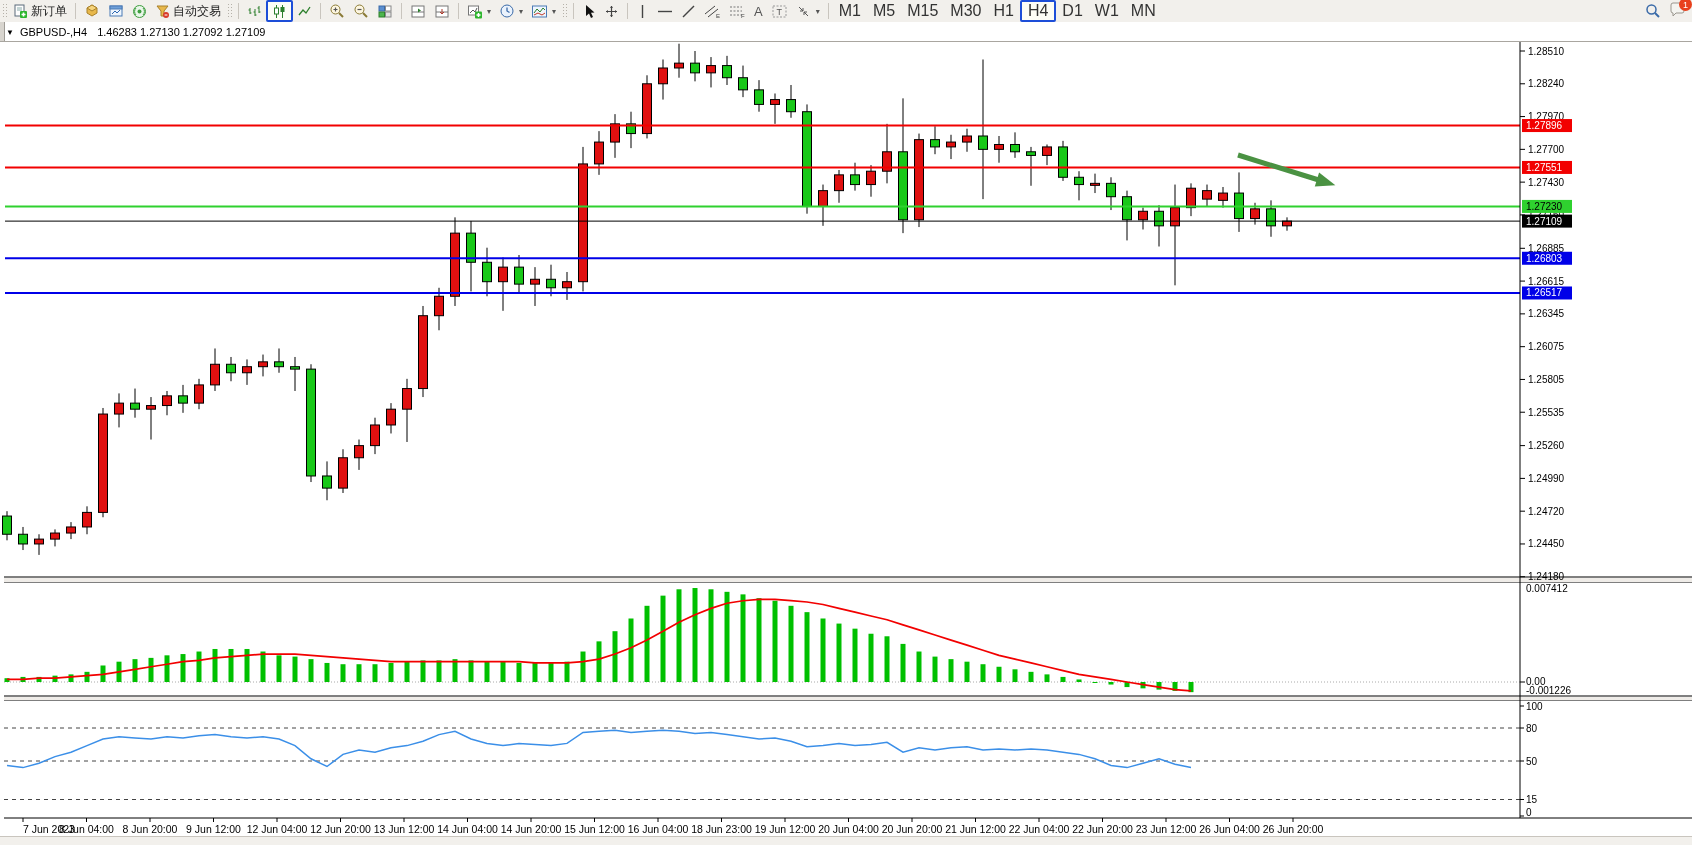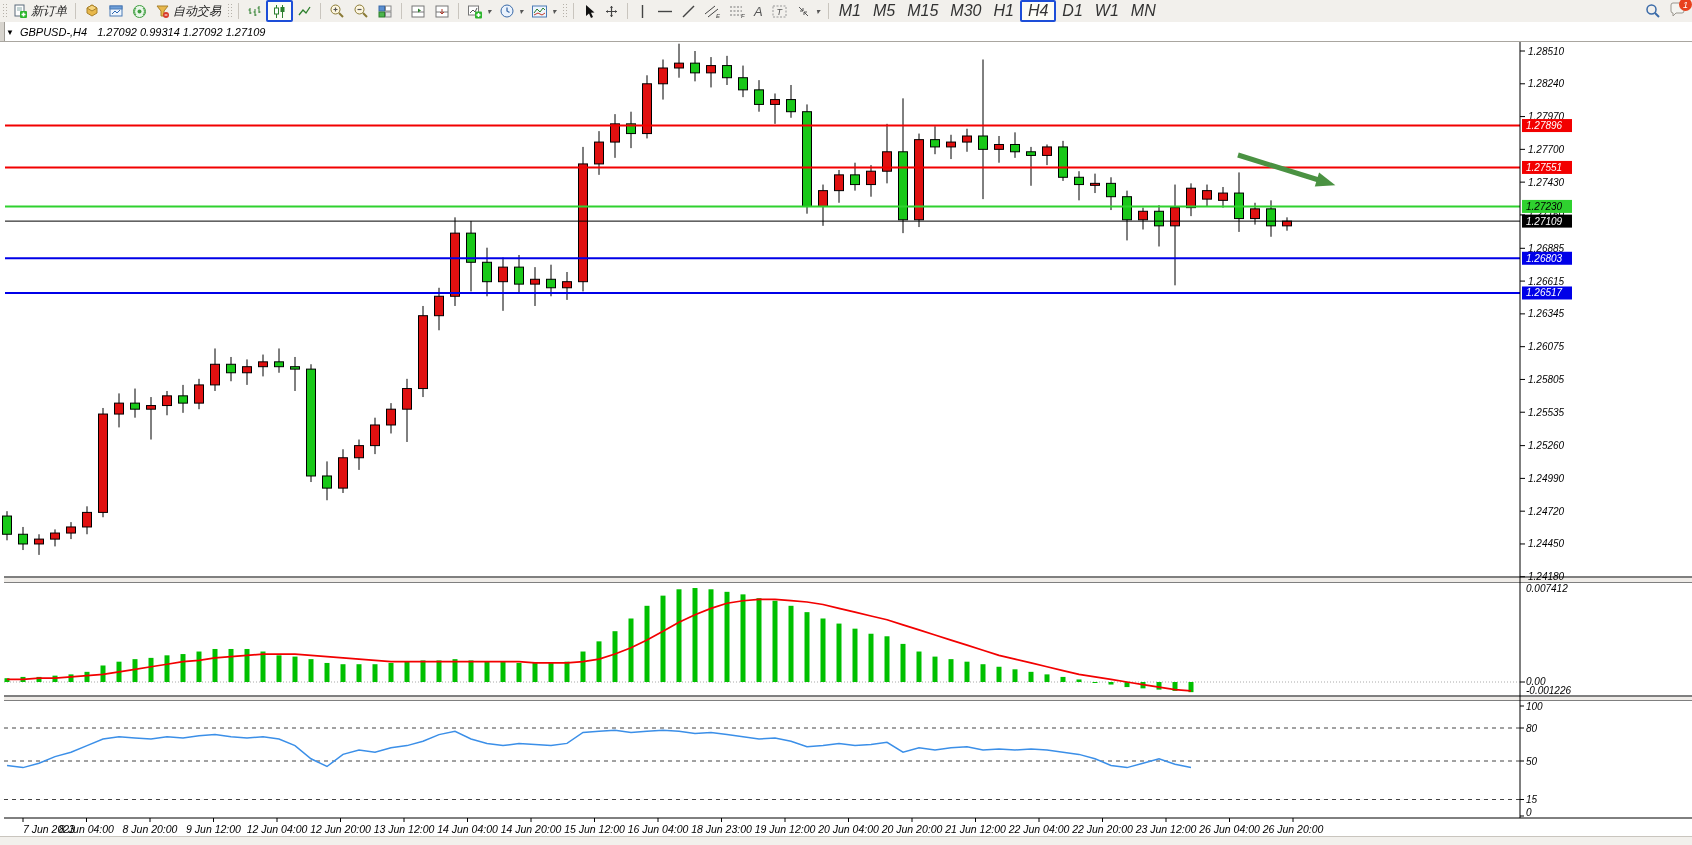--- a/index.html
+++ b/index.html
@@ -1,16 +1,16 @@
 <!DOCTYPE html>
 <html><head>
 <meta charset="utf-8">
 <style>
   html,body{margin:0;padding:0;background:#e8e6e3;}
-  #app{position:relative;width:1692px;height:845px;background:#14b8a6;font-family:"Liberation Sans",sans-serif;overflow:hidden;font-style:italic;}
+  #app{position:relative;width:1692px;height:845px;background:#14b8a6;font-family:"Liberation Sans",sans-serif;overflow:hidden;}
   
   #toolbar{position:absolute;left:0;top:0;width:1692px;height:22px;background:#f2f0ec;border-bottom:1px solid #c9c5be;display:flex;align-items:center;font-size:12px;color:#222;}
   .tbtn{height:20px;display:flex;align-items:center;gap:3px;padding:0 4px;border-radius:2px;cursor:default;}
   .tbtn svg{display:block;}
   .tbtn.active{background:#fdfdf6;border:2px solid #1d4ed8;height:18px;}
   .sep{width:1px;height:16px;background:#c9c5be;margin:0 4px;}
   .grip{width:5px;height:16px;margin:0 2px;background-image:radial-gradient(#b5b1a9 35%,transparent 36%);background-size:3px 3px;}
   .tf{font-size:16px;color:#333;padding:0 6px;height:18px;display:flex;align-items:center;border-radius:2px;}
   .caret{font-size:8px;color:#555;margin-left:1px;}
   #tb-right{margin-left:auto;display:flex;align-items:center;padding-right:6px;gap:8px;}
@@ -237,21 +237,21 @@
       </div>
     </div>
   </div>
 
   <div id="chartwin">
     <div id="leftedge"></div>
     <div id="titlebar">
       <span style="font-size:8px;color:#000;">▼</span>
       <span style="display:flex;gap:10px;">
         <span>GBPUSD-,H4</span>
-        <span>1.27092 0.99314 1.27092 1.27109</span>
+        <span>1.46283 1.27130 1.27092 1.27109</span>
       </span>
     </div>
     <div id="titleline"></div>
 
     <div class="paneLabel" style="left:8px;top:563px;">
       <span>MACD(12,26,9)</span>&nbsp;<span>-0.000820 -0.000722</span>
     </div>
     <div class="paneLabel" style="left:8px;top:683px;">
       <span>RSI(14)</span>&nbsp;<span>44.1729</span>
     </div>

